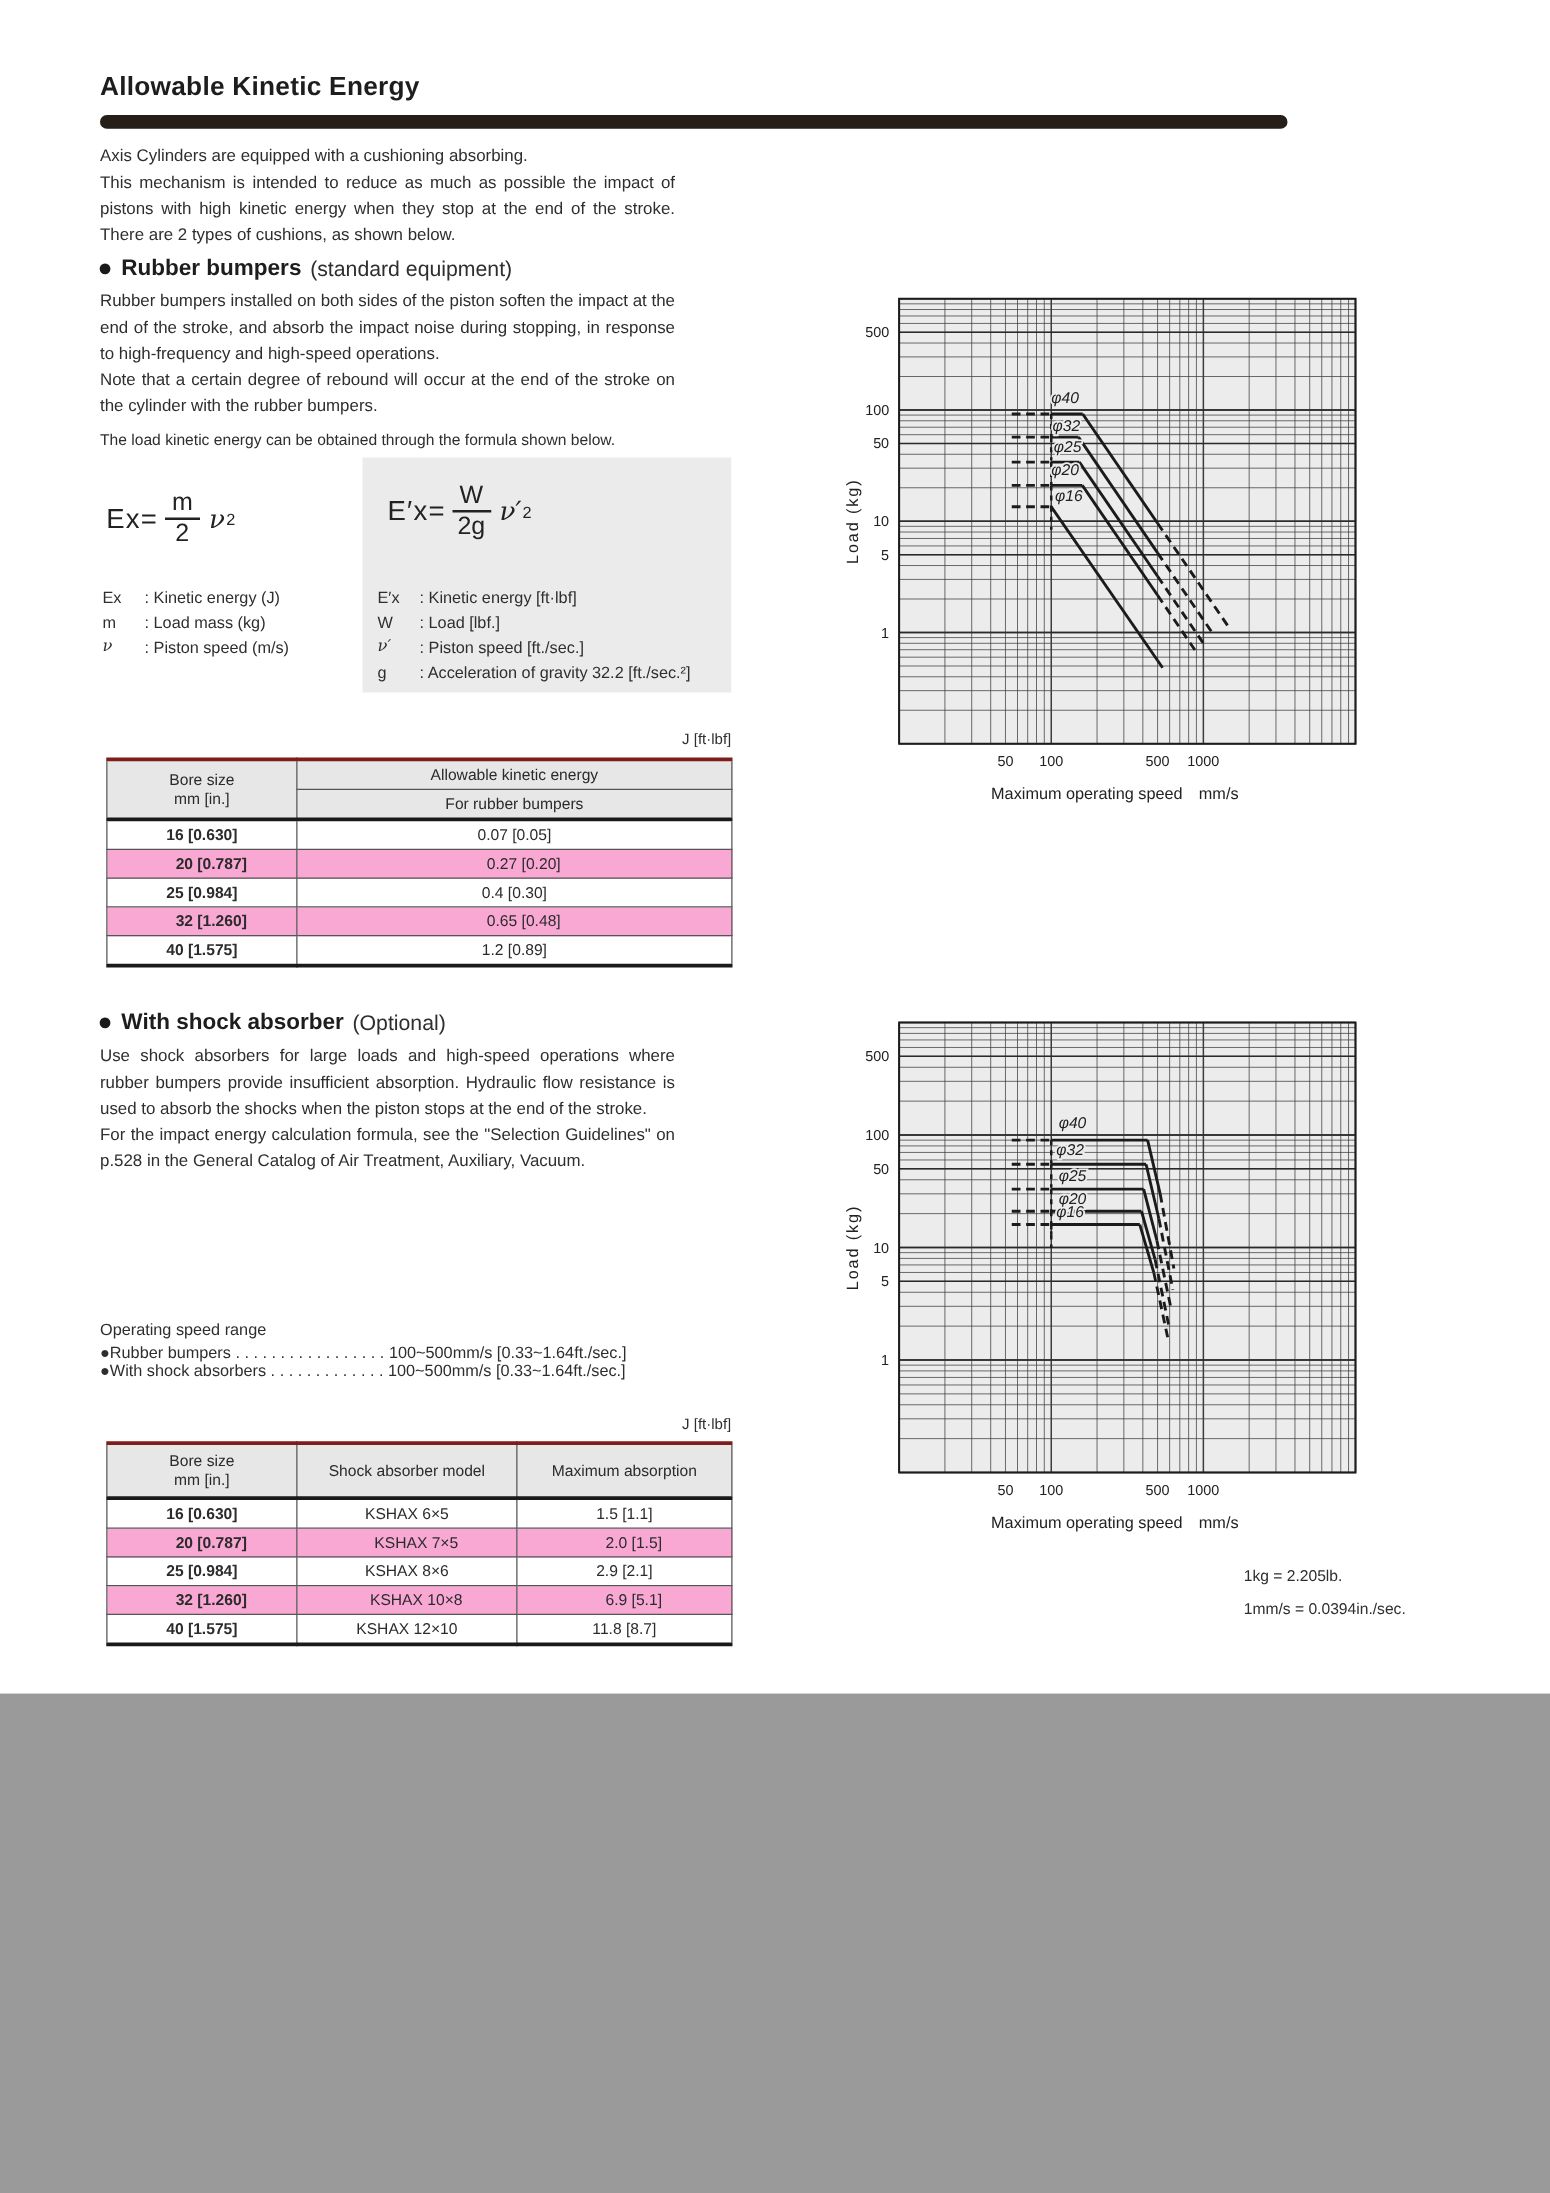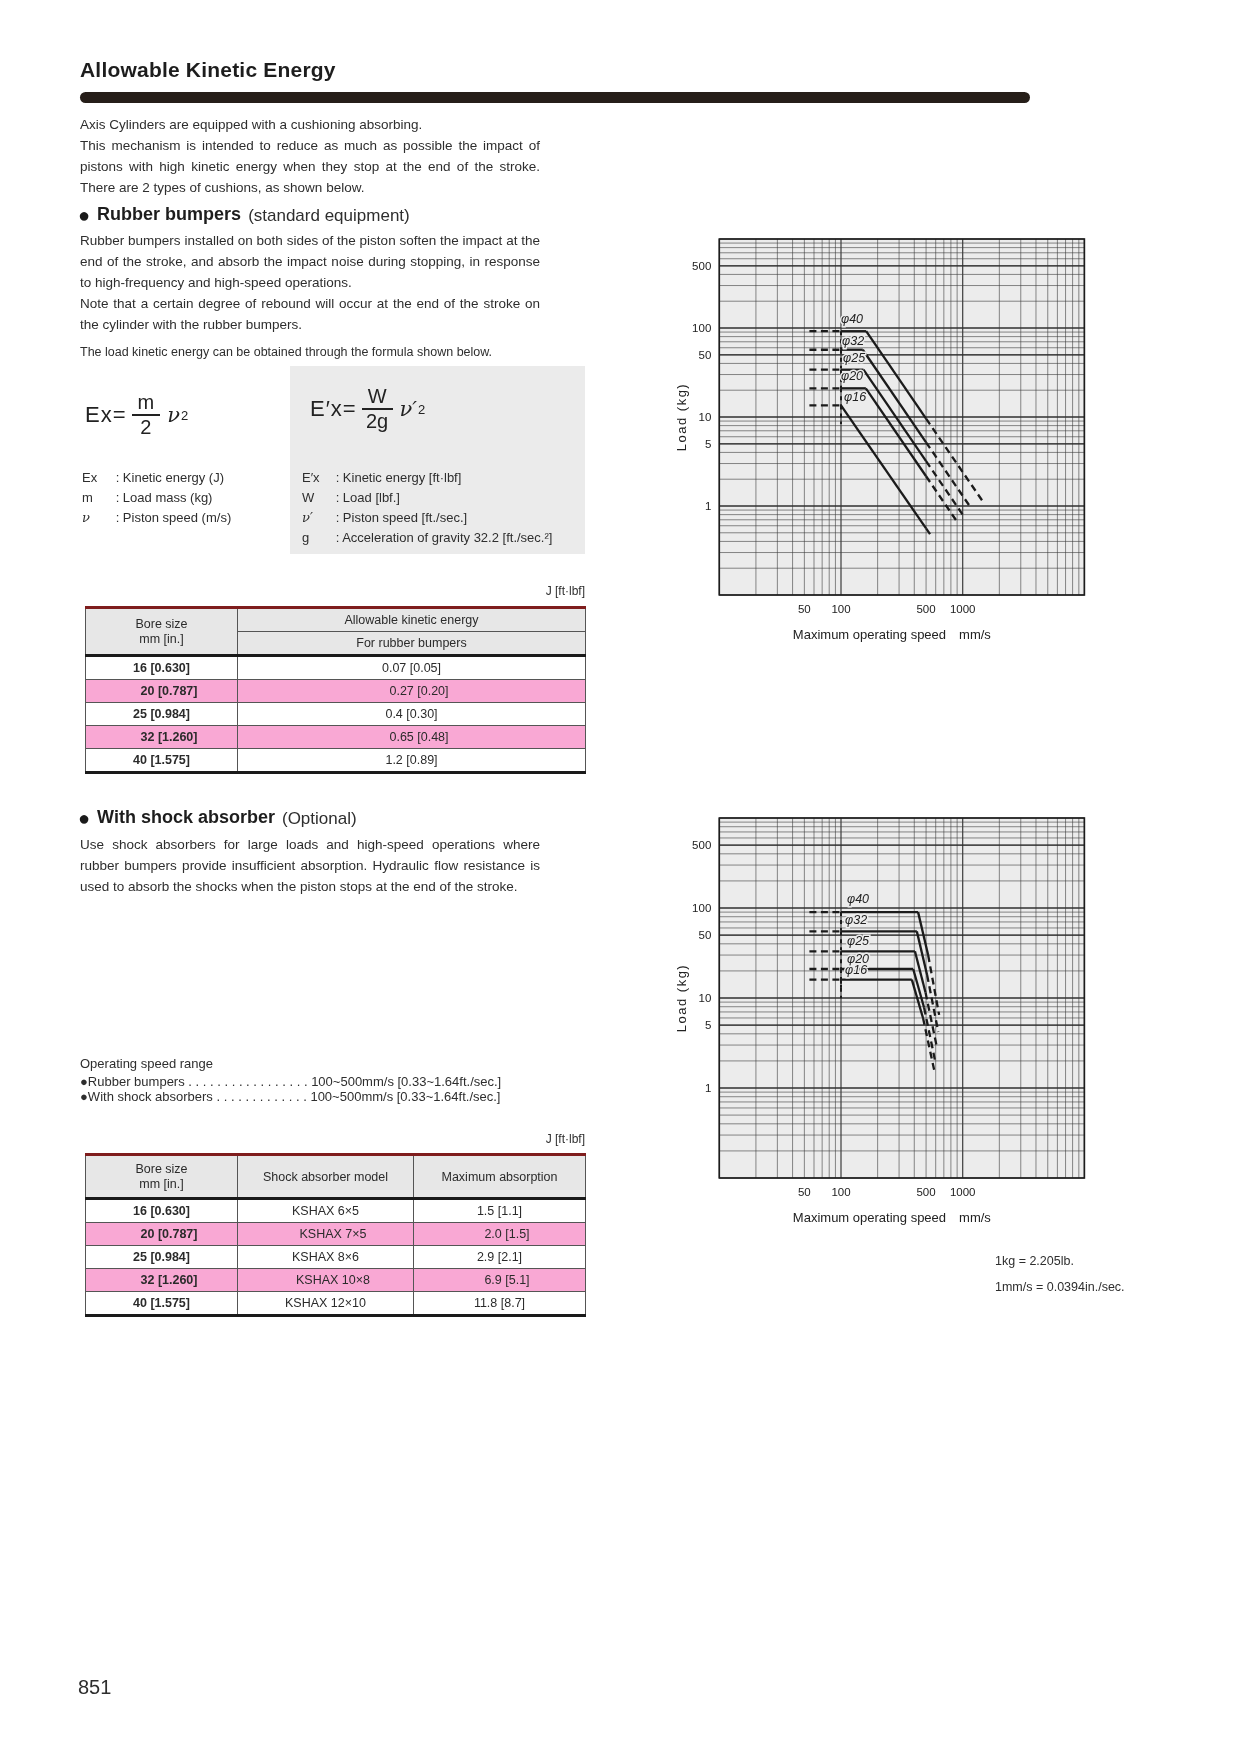--- a/index.html
+++ b/index.html
@@ -1,16 +1,16 @@
 <!DOCTYPE html>
 <html><head>
 <meta charset="utf-8">
 <style>
   html,body{margin:0;padding:0;background:#9a9a9a;}
-  #page{position:relative;width:1240px;height:1754px;background:#ffffff;
+  #page{position:relative;width:1240px;height:1355px;background:#ffffff;
         font-family:"Liberation Sans",sans-serif;color:#2b2b2b;overflow:hidden;}
   .abs{position:absolute;}
 
   
   .page-title{font-size:21px;font-weight:bold;color:#1d1d1d;letter-spacing:0.2px;}
   .title-bar{height:11px;background:#261e19;border-radius:6px;}
 
   
   .body-text{font-size:13.5px;line-height:21px;text-align:justify;color:#2e2e2e;}
   .sec-head{display:flex;align-items:center;gap:7px;}
@@ -391,20 +391,21 @@
       <text x="215.0676710427618" y="165.74383502038754" font-size="12.5" font-style="italic" fill="#111" stroke="#ececec" stroke-width="3" paint-order="stroke">φ16</text>
     </svg>
 
   <div class="abs sec-head" style="left:78px;top:806px;">
     <span class="sec-bullet">●</span>
     <span class="sec-title">With shock absorber</span>
     <span class="sec-note">(Optional)</span>
   </div>
   <div class="abs body-text" style="left:80px;top:834px;width:460px;">
     <div>Use shock absorbers for large loads and high-speed operations where rubber bumpers provide insufficient absorption. Hydraulic flow resistance is used to absorb the shocks when the piston stops at the end of the stroke.</div>
+    <div>For the impact energy calculation formula, see the "Selection Guidelines" on p.528 in the General Catalog of Air Treatment, Auxiliary, Vacuum.</div>
   </div>
 
   <div class="abs" style="left:80px;top:1056px;">
     <div class="op-title">Operating speed range</div>
     <div class="op-item" style="margin-top:3px;">
       <span>●</span><span>Rubber bumpers</span>
       <span>. . . . . . . . . . . . . . . . .</span>
       <span>100~500mm/s [0.33~1.64ft./sec.]</span>
     </div>
     <div class="op-item">

